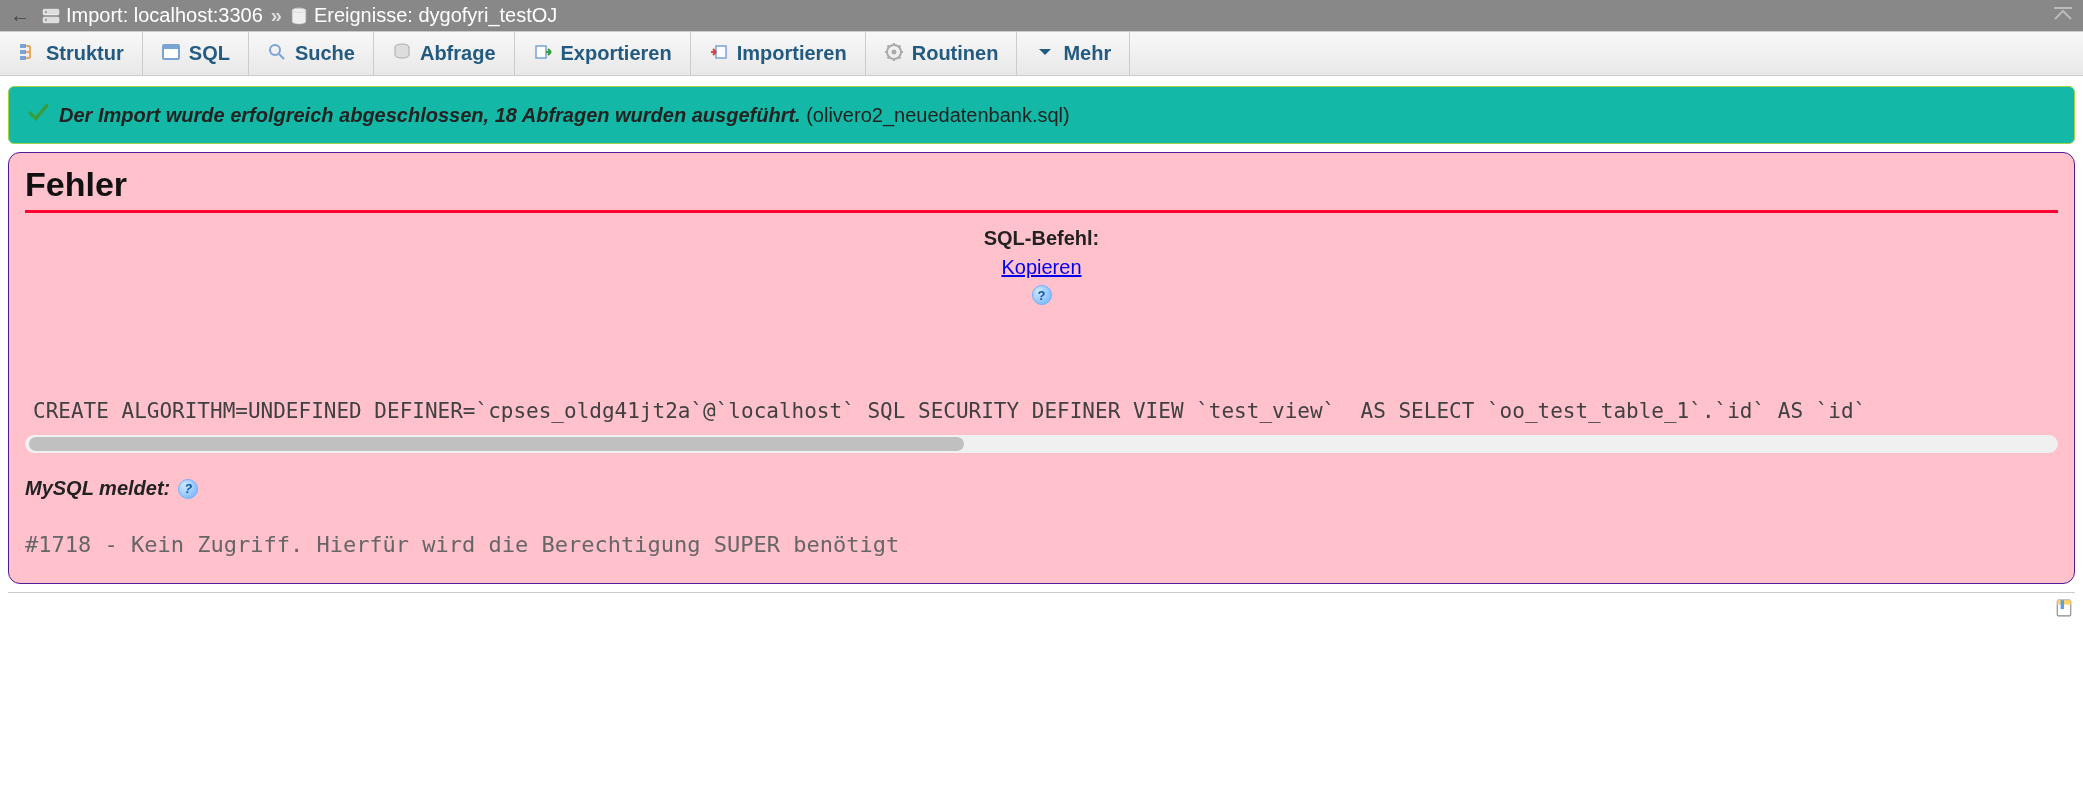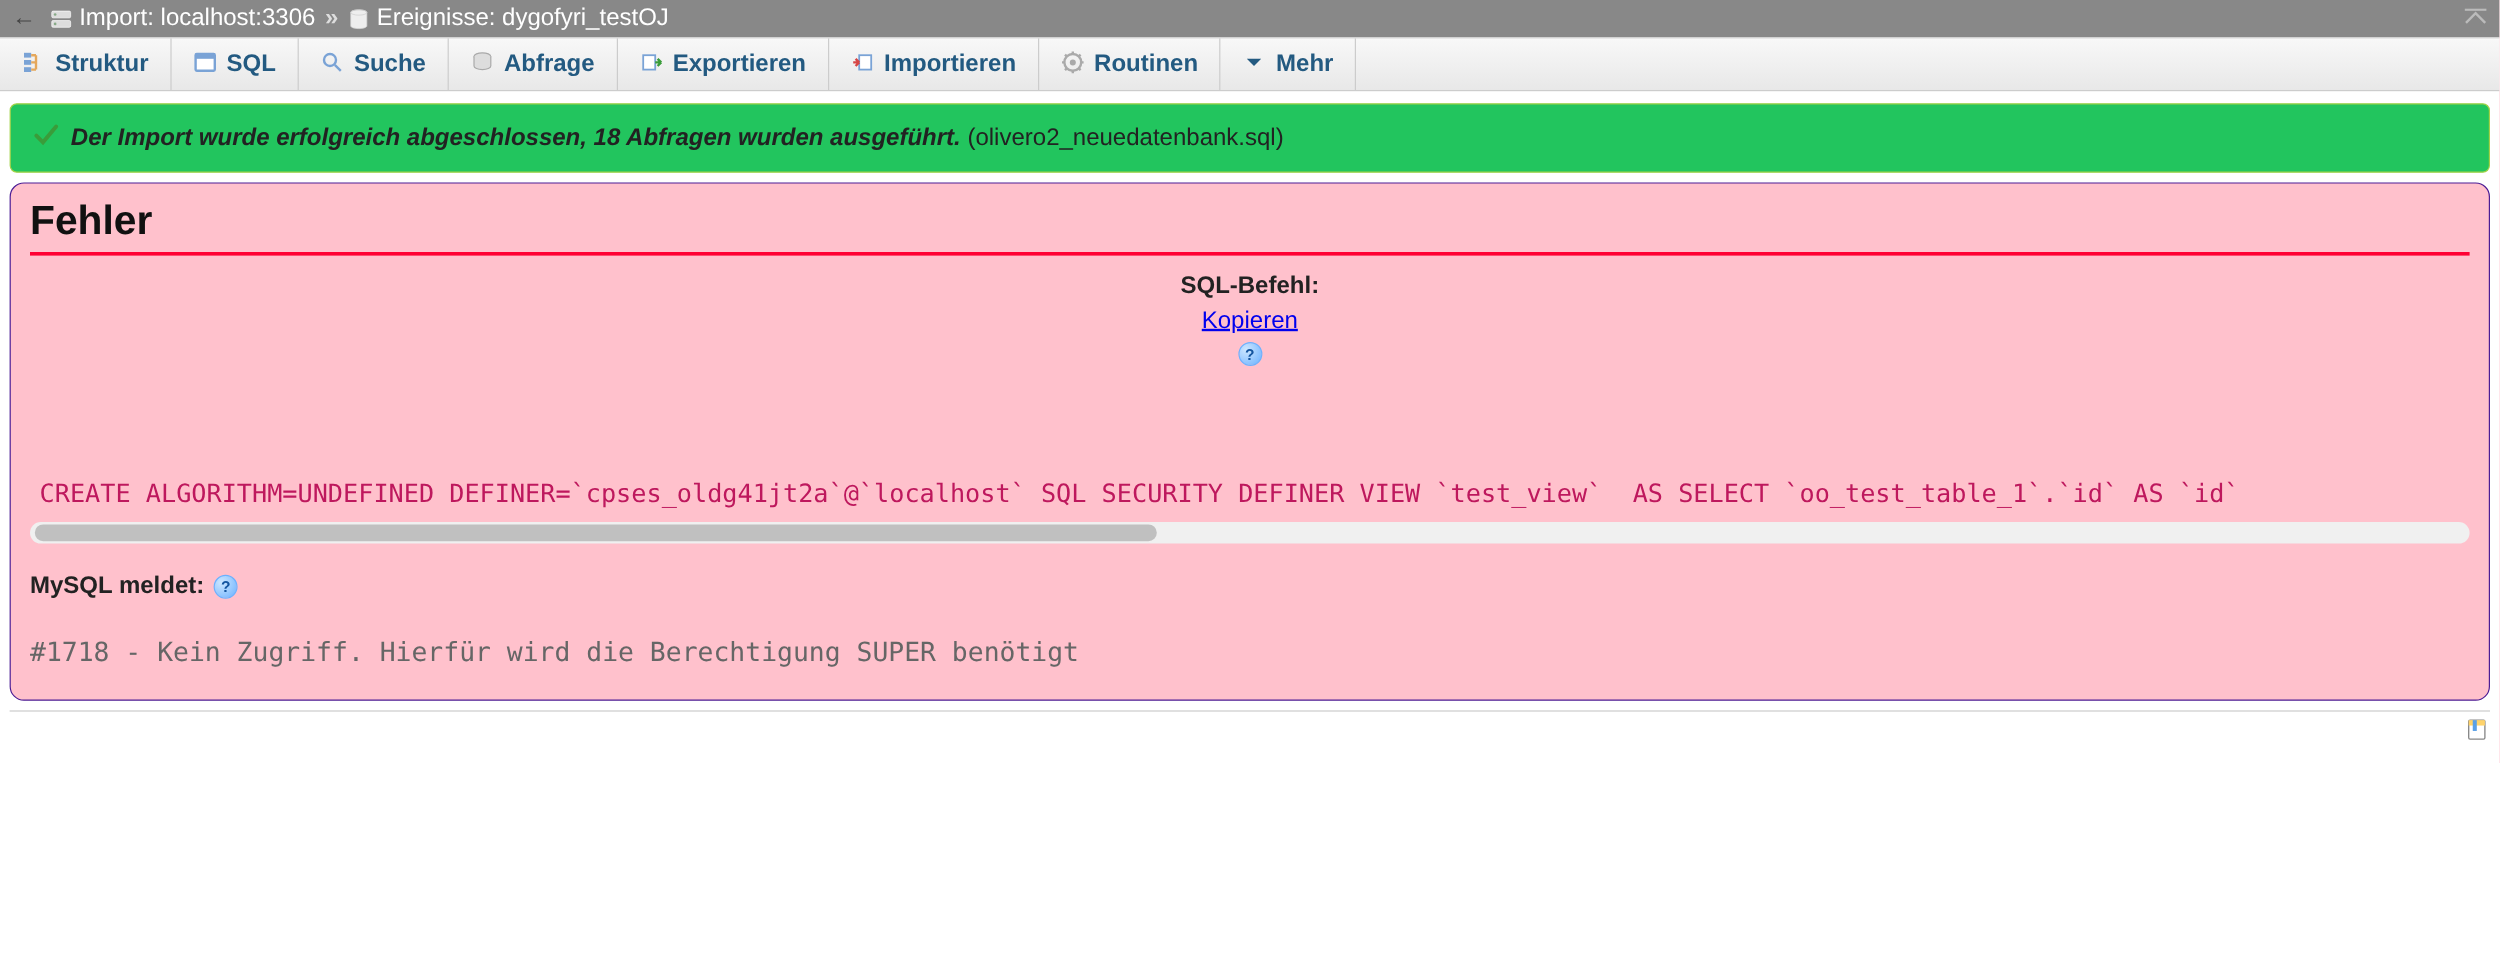--- a/index.html
+++ b/index.html
@@ -69,21 +69,21 @@
     width: 20px;
     height: 20px;
     display: inline-flex;
     align-items: center;
     justify-content: center;
   }
 
   
   .success {
     margin: 10px 8px 8px 8px;
-    background: #22c55e;
+    background: #14b8a6;
     border: 1px solid #a2d246;
     border-radius: 6px;
     padding: 14px 18px;
     display: flex;
     align-items: center;
     gap: 10px;
     font-size: 20px;
   }
   .success .check {
     color: #3a9c3a;
@@ -141,21 +141,21 @@
   }
 
   .code-wrap {
     margin-top: 90px;
     margin-bottom: 8px;
     overflow-x: auto;
   }
   .code-wrap pre {
     font-family: "SFMono-Regular", Menlo, Consolas, monospace;
     font-size: 21px;
-    color: #be185d;
+    color: #404040;
     white-space: pre;
     padding: 4px 8px;
   }
 
   .scroll-track {
     height: 18px;
     background: #f0f0f0;
     border-radius: 9px;
     position: relative;
     margin: 4px 0 24px 0;
@@ -170,20 +170,21 @@
     border-radius: 7px;
   }
 
   .mysql-head {
     font-size: 20px;
     font-weight: 700;
     display: flex;
     align-items: center;
     gap: 8px;
     margin-bottom: 28px;
+    font-style: italic;
   }
 
   .mysql-msg {
     font-family: "SFMono-Regular", Menlo, Consolas, monospace;
     font-size: 22px;
     color: #666;
     padding: 4px 0 8px 0;
   }
 
   .footer-rule {

